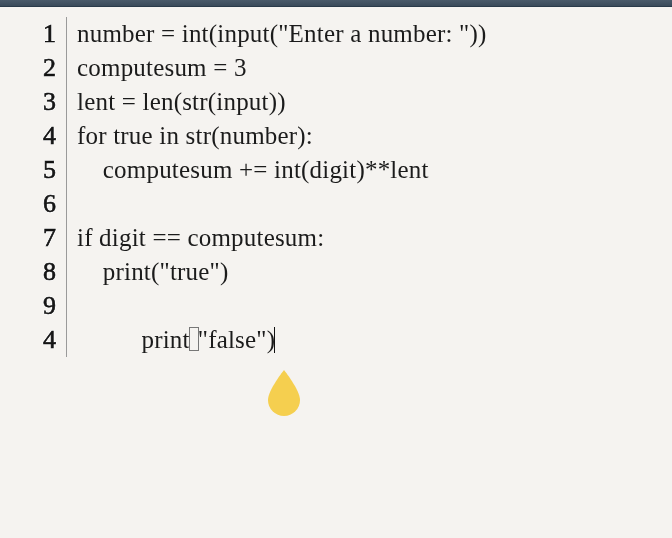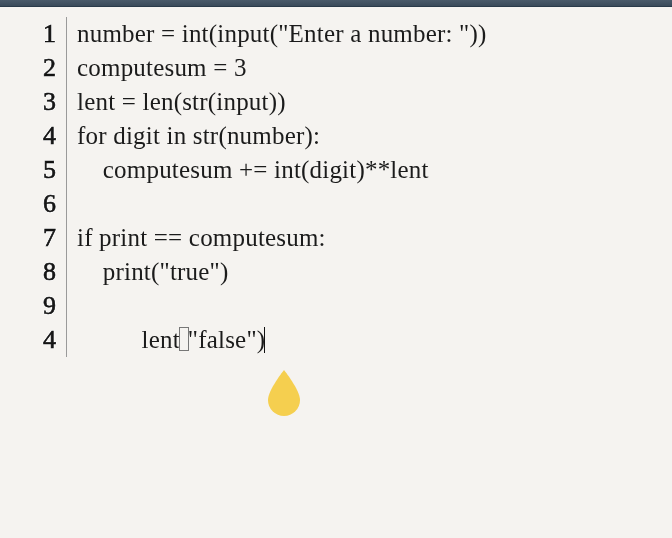--- a/index.html
+++ b/index.html
@@ -100,57 +100,57 @@
 
   <div class="line">
     <div class="lineno">3</div>
     <div class="gutter"></div>
     <div class="code">lent = len(str(input))</div>
   </div>
 
   <div class="line">
     <div class="lineno">4</div>
     <div class="gutter"></div>
-    <div class="code">for digit in str(number):</div>
+    <div class="code">for true in str(number):</div>
   </div>
 
   <div class="line">
     <div class="lineno">5</div>
     <div class="gutter"></div>
     <div class="code">    computesum += int(digit)**lent</div>
   </div>
 
   <div class="line">
     <div class="lineno">6</div>
     <div class="gutter"></div>
     <div class="code"></div>
   </div>
 
   <div class="line">
     <div class="lineno">7</div>
     <div class="gutter"></div>
-    <div class="code">if print == computesum:</div>
+    <div class="code">if digit == computesum:</div>
   </div>
 
   <div class="line">
     <div class="lineno">8</div>
     <div class="gutter"></div>
     <div class="code">    print("true")</div>
   </div>
 
   <div class="line">
     <div class="lineno">9</div>
     <div class="gutter"></div>
   </div>
 
   <div class="line">
     <div class="lineno">4</div>
     <div class="gutter"></div>
     <div class="code">
-      <span>    lent</span><span class="caret-box"></span><span>"false")</span><span class="caret-bar"></span>
+      <span>    print</span><span class="caret-box"></span><span>"false")</span><span class="caret-bar"></span>
     </div>
   </div>
 
 </div>
 
 <div class="blob">
   <svg viewBox="0 0 40 48" width="40" height="48">
     <path d="M20 2 C20 2 36 22 36 32 A16 16 0 1 1 4 32 C4 22 20 2 20 2 Z" fill="#f5cf4f" stroke="none"></path>
   </svg>
 </div>

